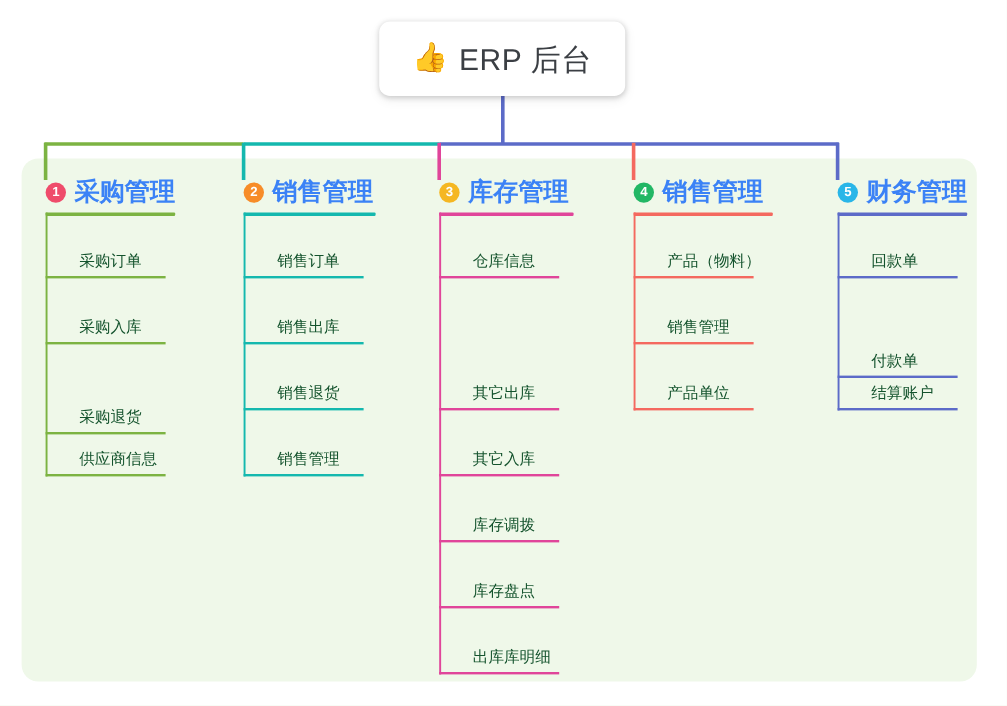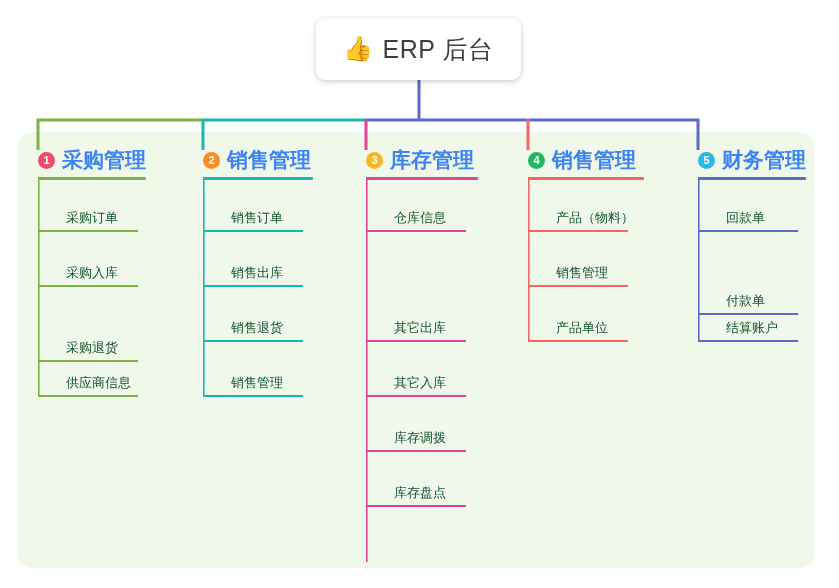--- a/index.html
+++ b/index.html
@@ -150,20 +150,24 @@
         <div class="leaf-rule" style="width: 100px; background: rgb(224, 69, 154);"></div>
       </div>
       <div class="leaf" style="position: absolute; left: 0px; top: 280px; width: 128px; height: 24px;">
         <span class="leaf-label">库存调拨</span>
         <div class="leaf-rule" style="width: 100px; background: rgb(224, 69, 154);"></div>
       </div>
       <div class="leaf" style="position: absolute; left: 0px; top: 335px; width: 128px; height: 24px;">
         <span class="leaf-label">库存盘点</span>
         <div class="leaf-rule" style="width: 100px; background: rgb(224, 69, 154);"></div>
       </div>
+      <div class="leaf" style="position: absolute; left: 0px; top: 390px; width: 128px; height: 24px;">
+        <span class="leaf-label">出库库明细</span>
+        <div class="leaf-rule" style="width: 100px; background: rgb(224, 69, 154);"></div>
+      </div>
     </div>
     <div class="col" style="left: 528px; top: 148px;">
       <div class="col-head">
         <span class="badge" style="background: rgb(34, 183, 101);">4</span>
         <span class="head-label">销售管理</span>
       </div>
       <div class="head-rule" style="width: 116px; background: rgb(244, 105, 95);"></div>
       <div class="leaf" style="position: absolute; left: 0px; top: 60px; width: 128px; height: 24px;">
         <span class="leaf-label">产品（物料）</span>
         <div class="leaf-rule" style="width: 100px; background: rgb(244, 105, 95);"></div>

